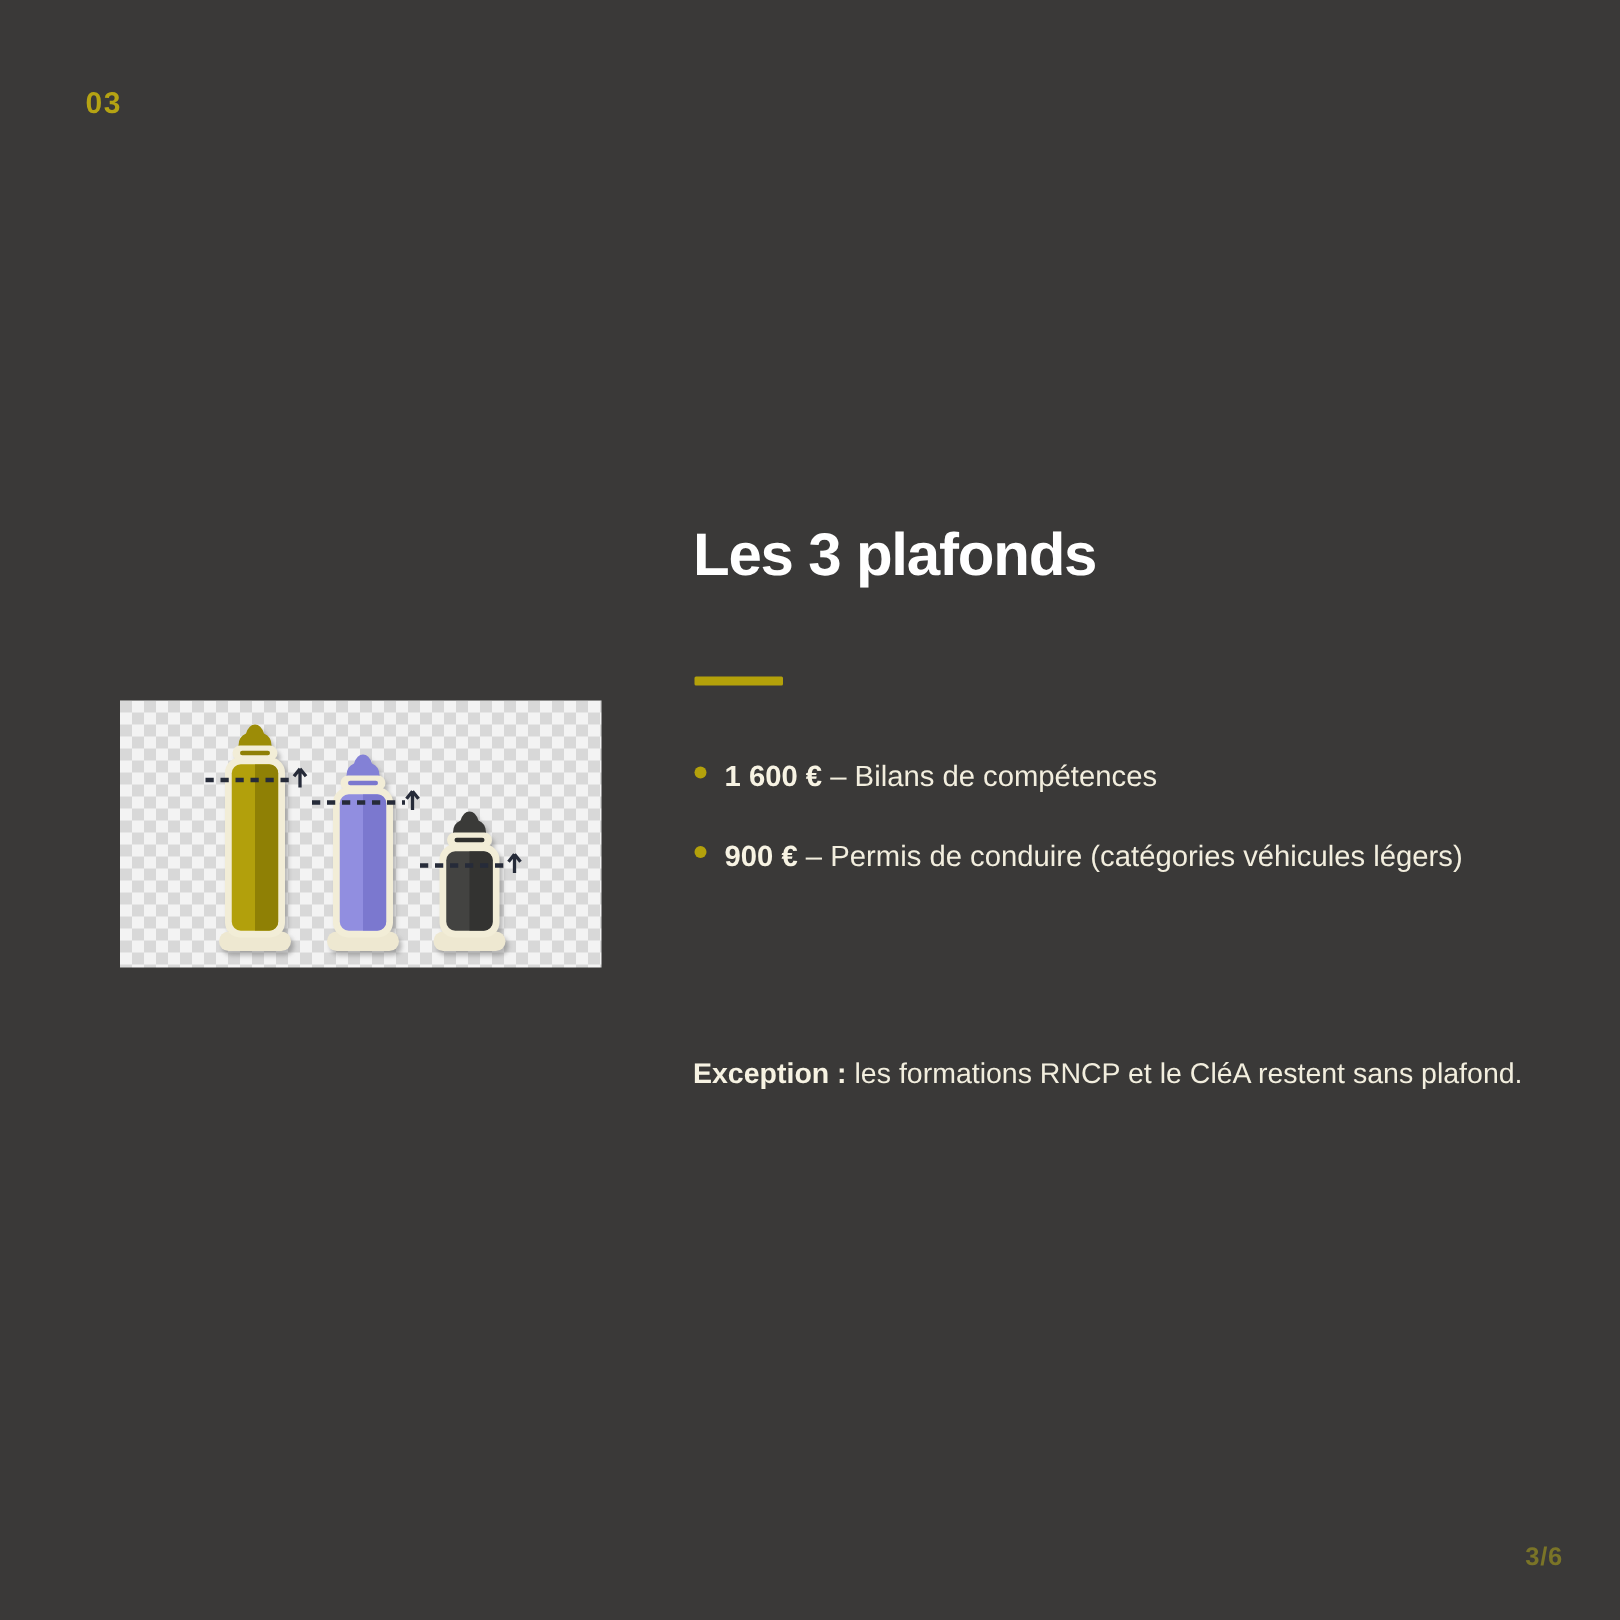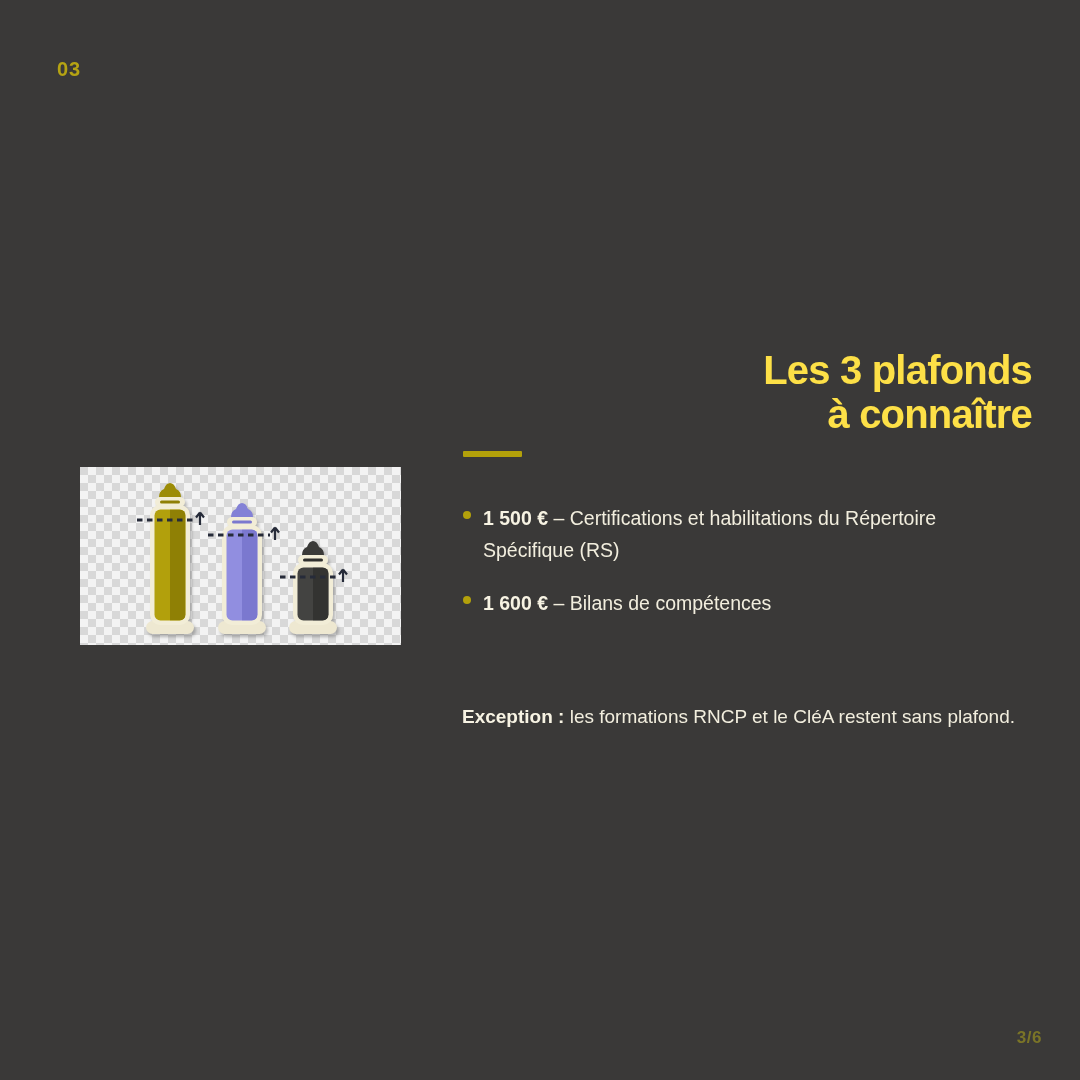--- a/index.html
+++ b/index.html
@@ -22,24 +22,23 @@
   .illustration{
     position:absolute;left:80px;top:467px;
     width:321px;height:178px;margin:0;
     background:repeating-conic-gradient(#f3f3f3 0% 25%, #d8d8d8 0% 50%);
     background-size:16px 16px;
   }
   .illustration svg{display:block;width:321px;height:178px;}
   .bottle{filter:drop-shadow(2.5px 3px 1.5px rgba(70,70,70,0.35));}
 
   .content-title{
-    position:absolute;left:452px;top:348px;width:580px;margin:0;
+    position:absolute;left:462px;top:348px;width:580px;margin:0;
     font-size:40px;line-height:44px;font-weight:800;letter-spacing:-0.8px;
-    color:#fde047;
-    text-align:right;
+    color:#ffffff;
   }
   .title-underline{
     position:absolute;left:463px;top:451px;
     width:59px;height:6px;background:#b3a10a;border-radius:1px;
   }
 
   .bullets{
     position:absolute;left:462px;top:502px;width:570px;
     margin:0;padding:0;list-style:none;
     color:#f2eede;font-size:19.5px;line-height:32px;
@@ -119,34 +118,33 @@
         <path d="M128,68 H190" stroke-dasharray="5.5 4.5"></path>
         <path d="M195,73 V61 M195,60.5 l-4,5 M195,60.5 l4,5" stroke-width="2.2"></path>
         <path d="M200,110 H258" stroke-dasharray="5.5 4.5"></path>
         <path d="M263,115 V103 M263,102.5 l-4,5 M263,102.5 l4,5" stroke-width="2.2"></path>
       </g>
     </svg>
   </figure>
 
   <h1 class="content-title">
     <span>Les 3 plafonds</span><br>
-    <span>à connaître</span>
   </h1>
   <div class="title-underline"></div>
 
   <ul class="bullets">
     <li>
       <span class="dot"></span>
-      <strong>1 500 €</strong>
-      <span>– Certifications et habilitations du Répertoire Spécifique (RS)</span>
+      <strong>1 600 €</strong>
+      <span>– Bilans de compétences</span>
     </li>
     <li>
       <span class="dot"></span>
-      <strong>1 600 €</strong>
-      <span>– Bilans de compétences</span>
+      <strong>900 €</strong>
+      <span>– Permis de conduire (catégories véhicules légers)</span>
     </li>
   </ul>
 
   <p class="exception">
     <strong>Exception :</strong>
     <span>les formations RNCP et le CléA restent sans plafond.</span>
   </p>
 
   <div class="pagination">3/6</div>
 

